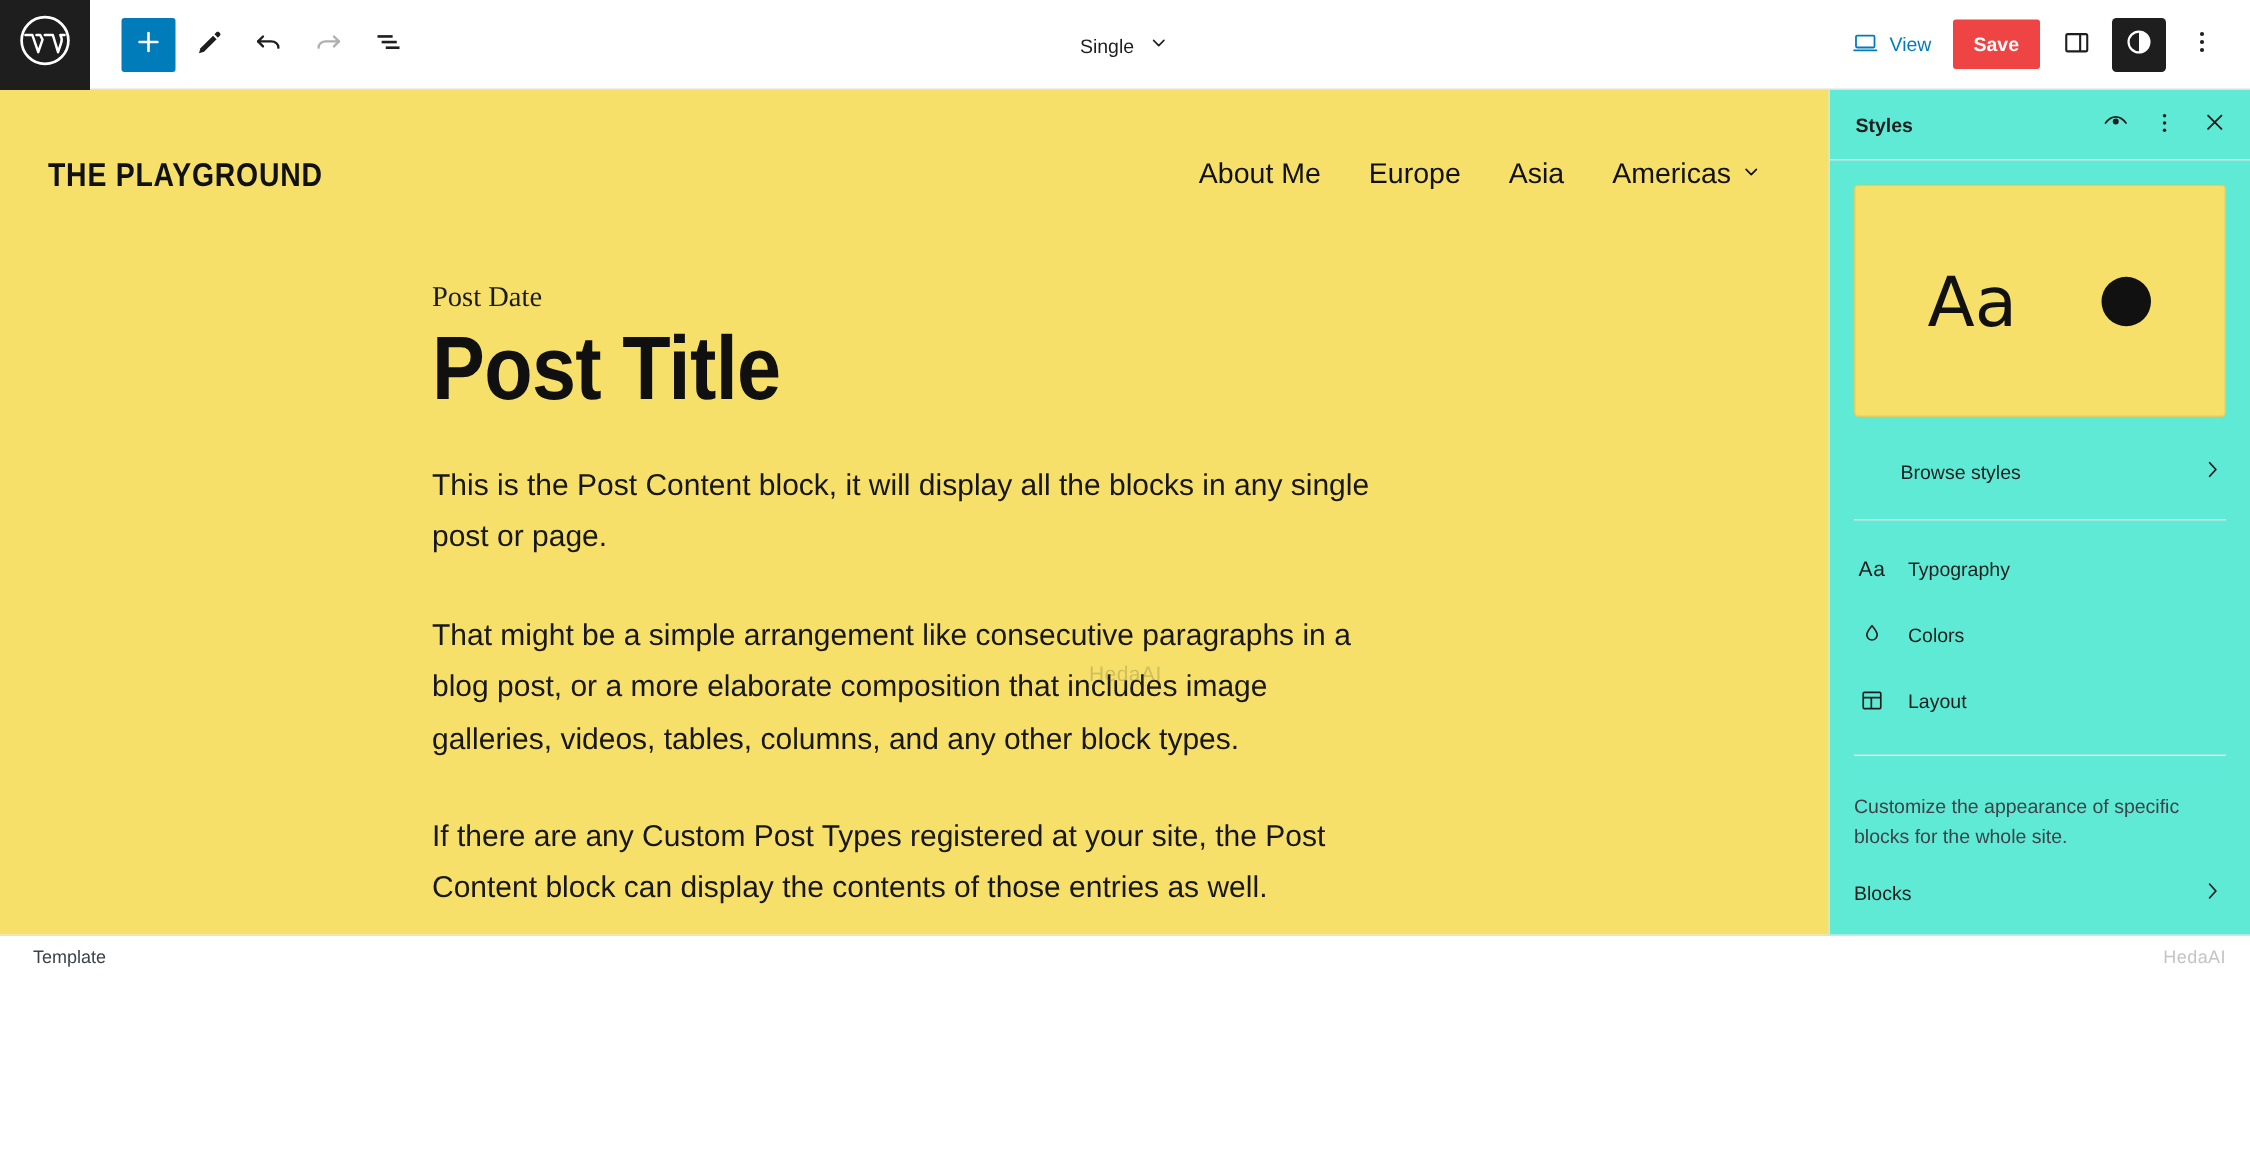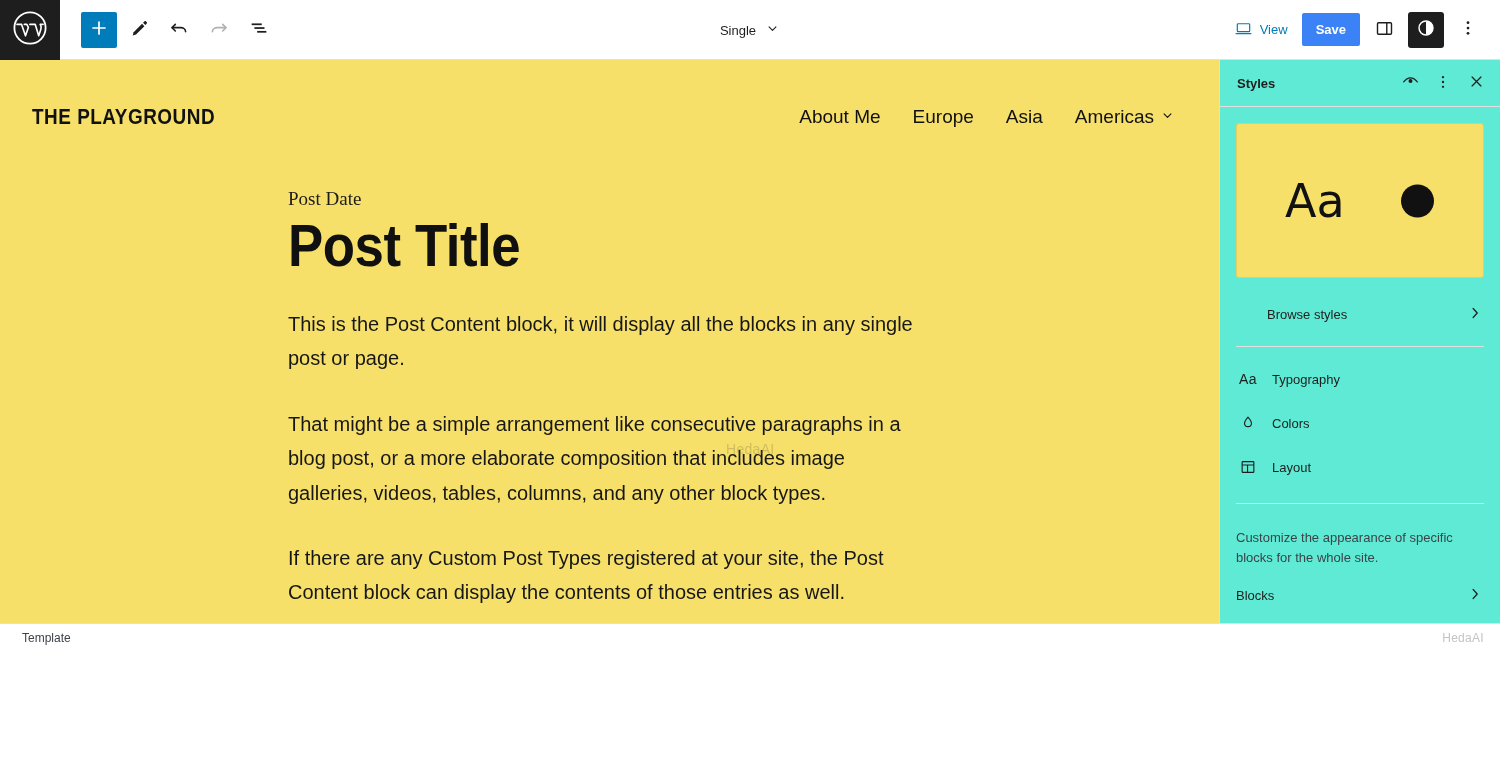--- a/index.html
+++ b/index.html
@@ -49,21 +49,21 @@
     margin-left: auto; display: flex; align-items: center; gap: 6px;
     padding-right: 14px; position: relative; z-index: 21;
   }
   .view-btn {
     display: flex; align-items: center; gap: 7px;
     color: #007cba; font-size: 13px; font-weight: 400;
     background: transparent; border: none; cursor: pointer;
     padding: 8px 8px; border-radius: 2px;
   }
   .save-btn {
-    background: #3b82f6; color: #fff; border: none;
+    background: #ef4444; color: #fff; border: none;
     font-size: 13px; font-weight: 600;
     padding: 0 14px; height: 33px; border-radius: 2px; cursor: pointer;
     font-family: "Liberation Sans", sans-serif;
   }
   .icon-btn {
     width: 36px; height: 36px; border-radius: 3px;
     display: flex; align-items: center; justify-content: center;
     background: transparent; border: none; cursor: pointer;
   }
   .icon-btn.active { background: #1e1e1e; }

